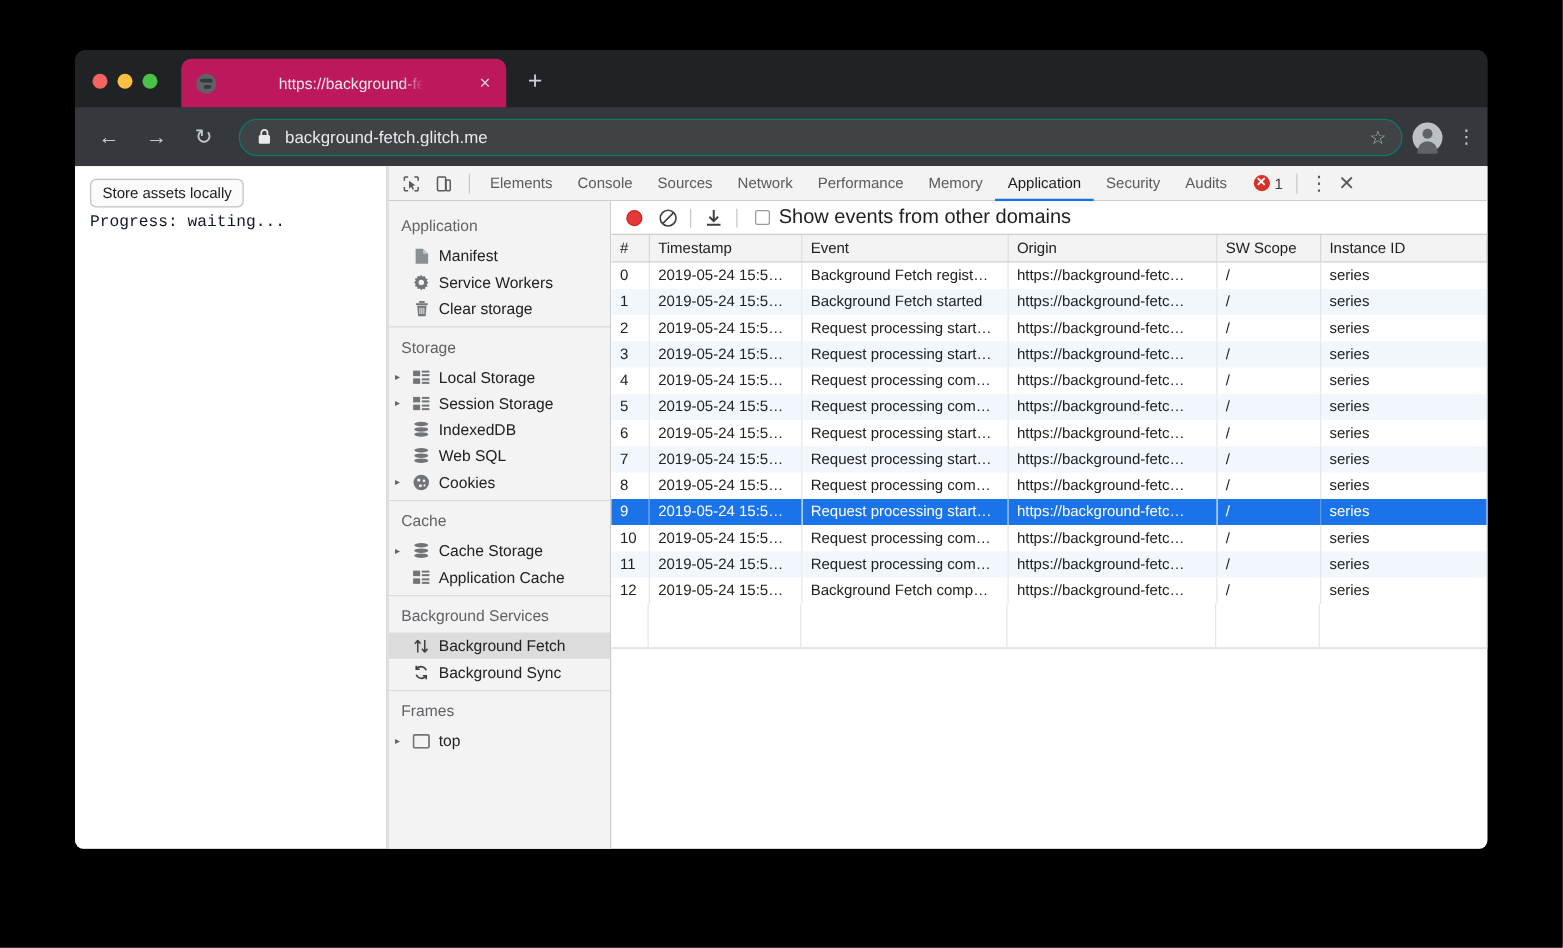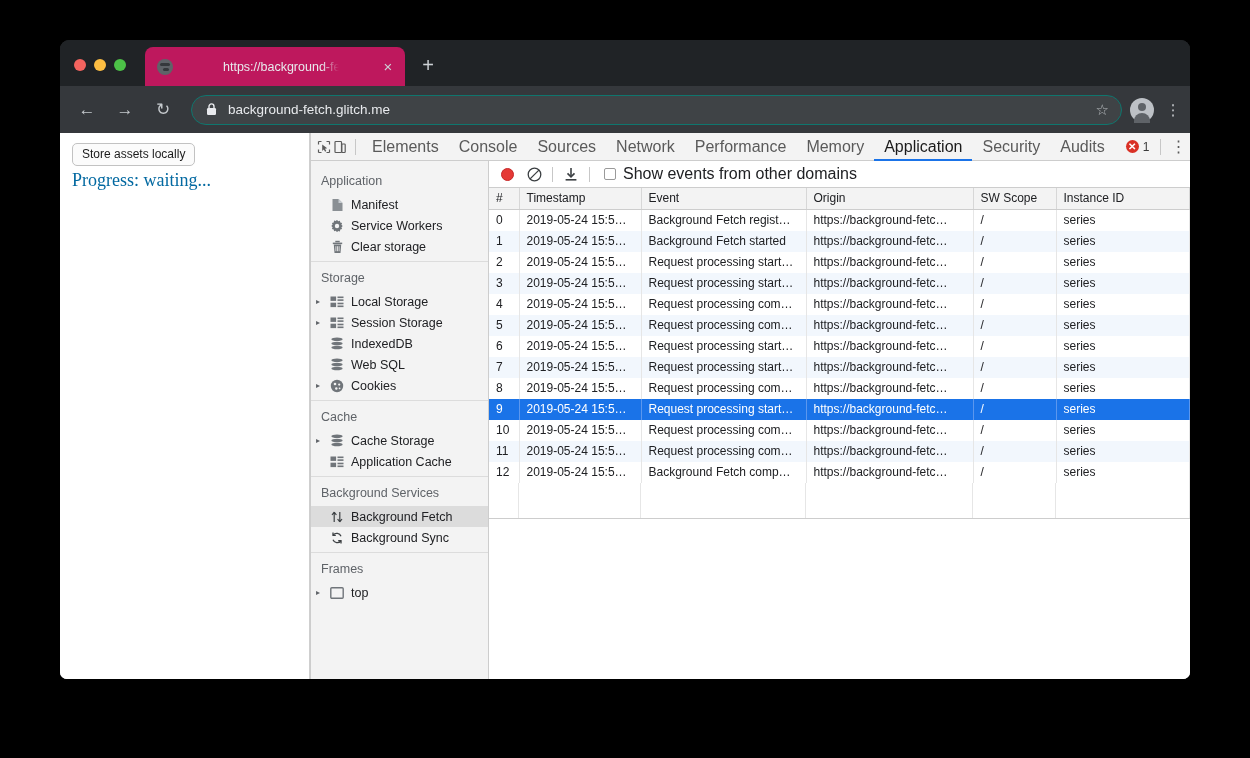--- a/index.html
+++ b/index.html
@@ -147,22 +147,22 @@
     display: inline-block;
     font-family: "Liberation Sans", sans-serif;
     font-size: 12px; color: #1b1b1b;
     background: #fbfbfb;
     border: 1px solid #c2c2c2;
     border-radius: 5px;
     padding: 3px 9px 4px;
     cursor: pointer;
   }
   #progress-text {
-    font-family: Liberation Serif, serif;
-    font-size: 18px; color: #0369a1;
+    font-family: Liberation Mono, monospace;
+    font-size: 13px; color: #0f172a;
     margin-top: 4px;
   }
 
   
   #devtools {
     flex: 1 1 auto;
     display: flex; flex-direction: column;
     background: #ffffff;
     border-left: 1px solid #cdcdcd;
     min-width: 0;
@@ -177,21 +177,21 @@
   .dt-tool-icon {
     width: 24px; height: 22px; margin-right: 2px;
     display: flex; align-items: center; justify-content: center;
     cursor: pointer;
   }
   .dt-sep {
     width: 1px; height: 16px; background: #c7c7c7; margin: 0 6px;
     flex: 0 0 1px;
   }
   .dt-tab {
-    font-size: 16px; color: #5a5a5a;
+    font-size: 12px; color: #5a5a5a;
     padding: 5px 10px 6px;
     height: 28px; line-height: 17px;
     cursor: pointer; white-space: nowrap;
     border-bottom: 2px solid transparent;
   }
   .dt-tab.active { color: #1a1a1a; border-bottom: 2px solid #1a73e8; }
   #dt-errors {
     display: flex; align-items: center; gap: 4px;
     margin-left: 6px; cursor: pointer; padding: 0 5px;
   }

